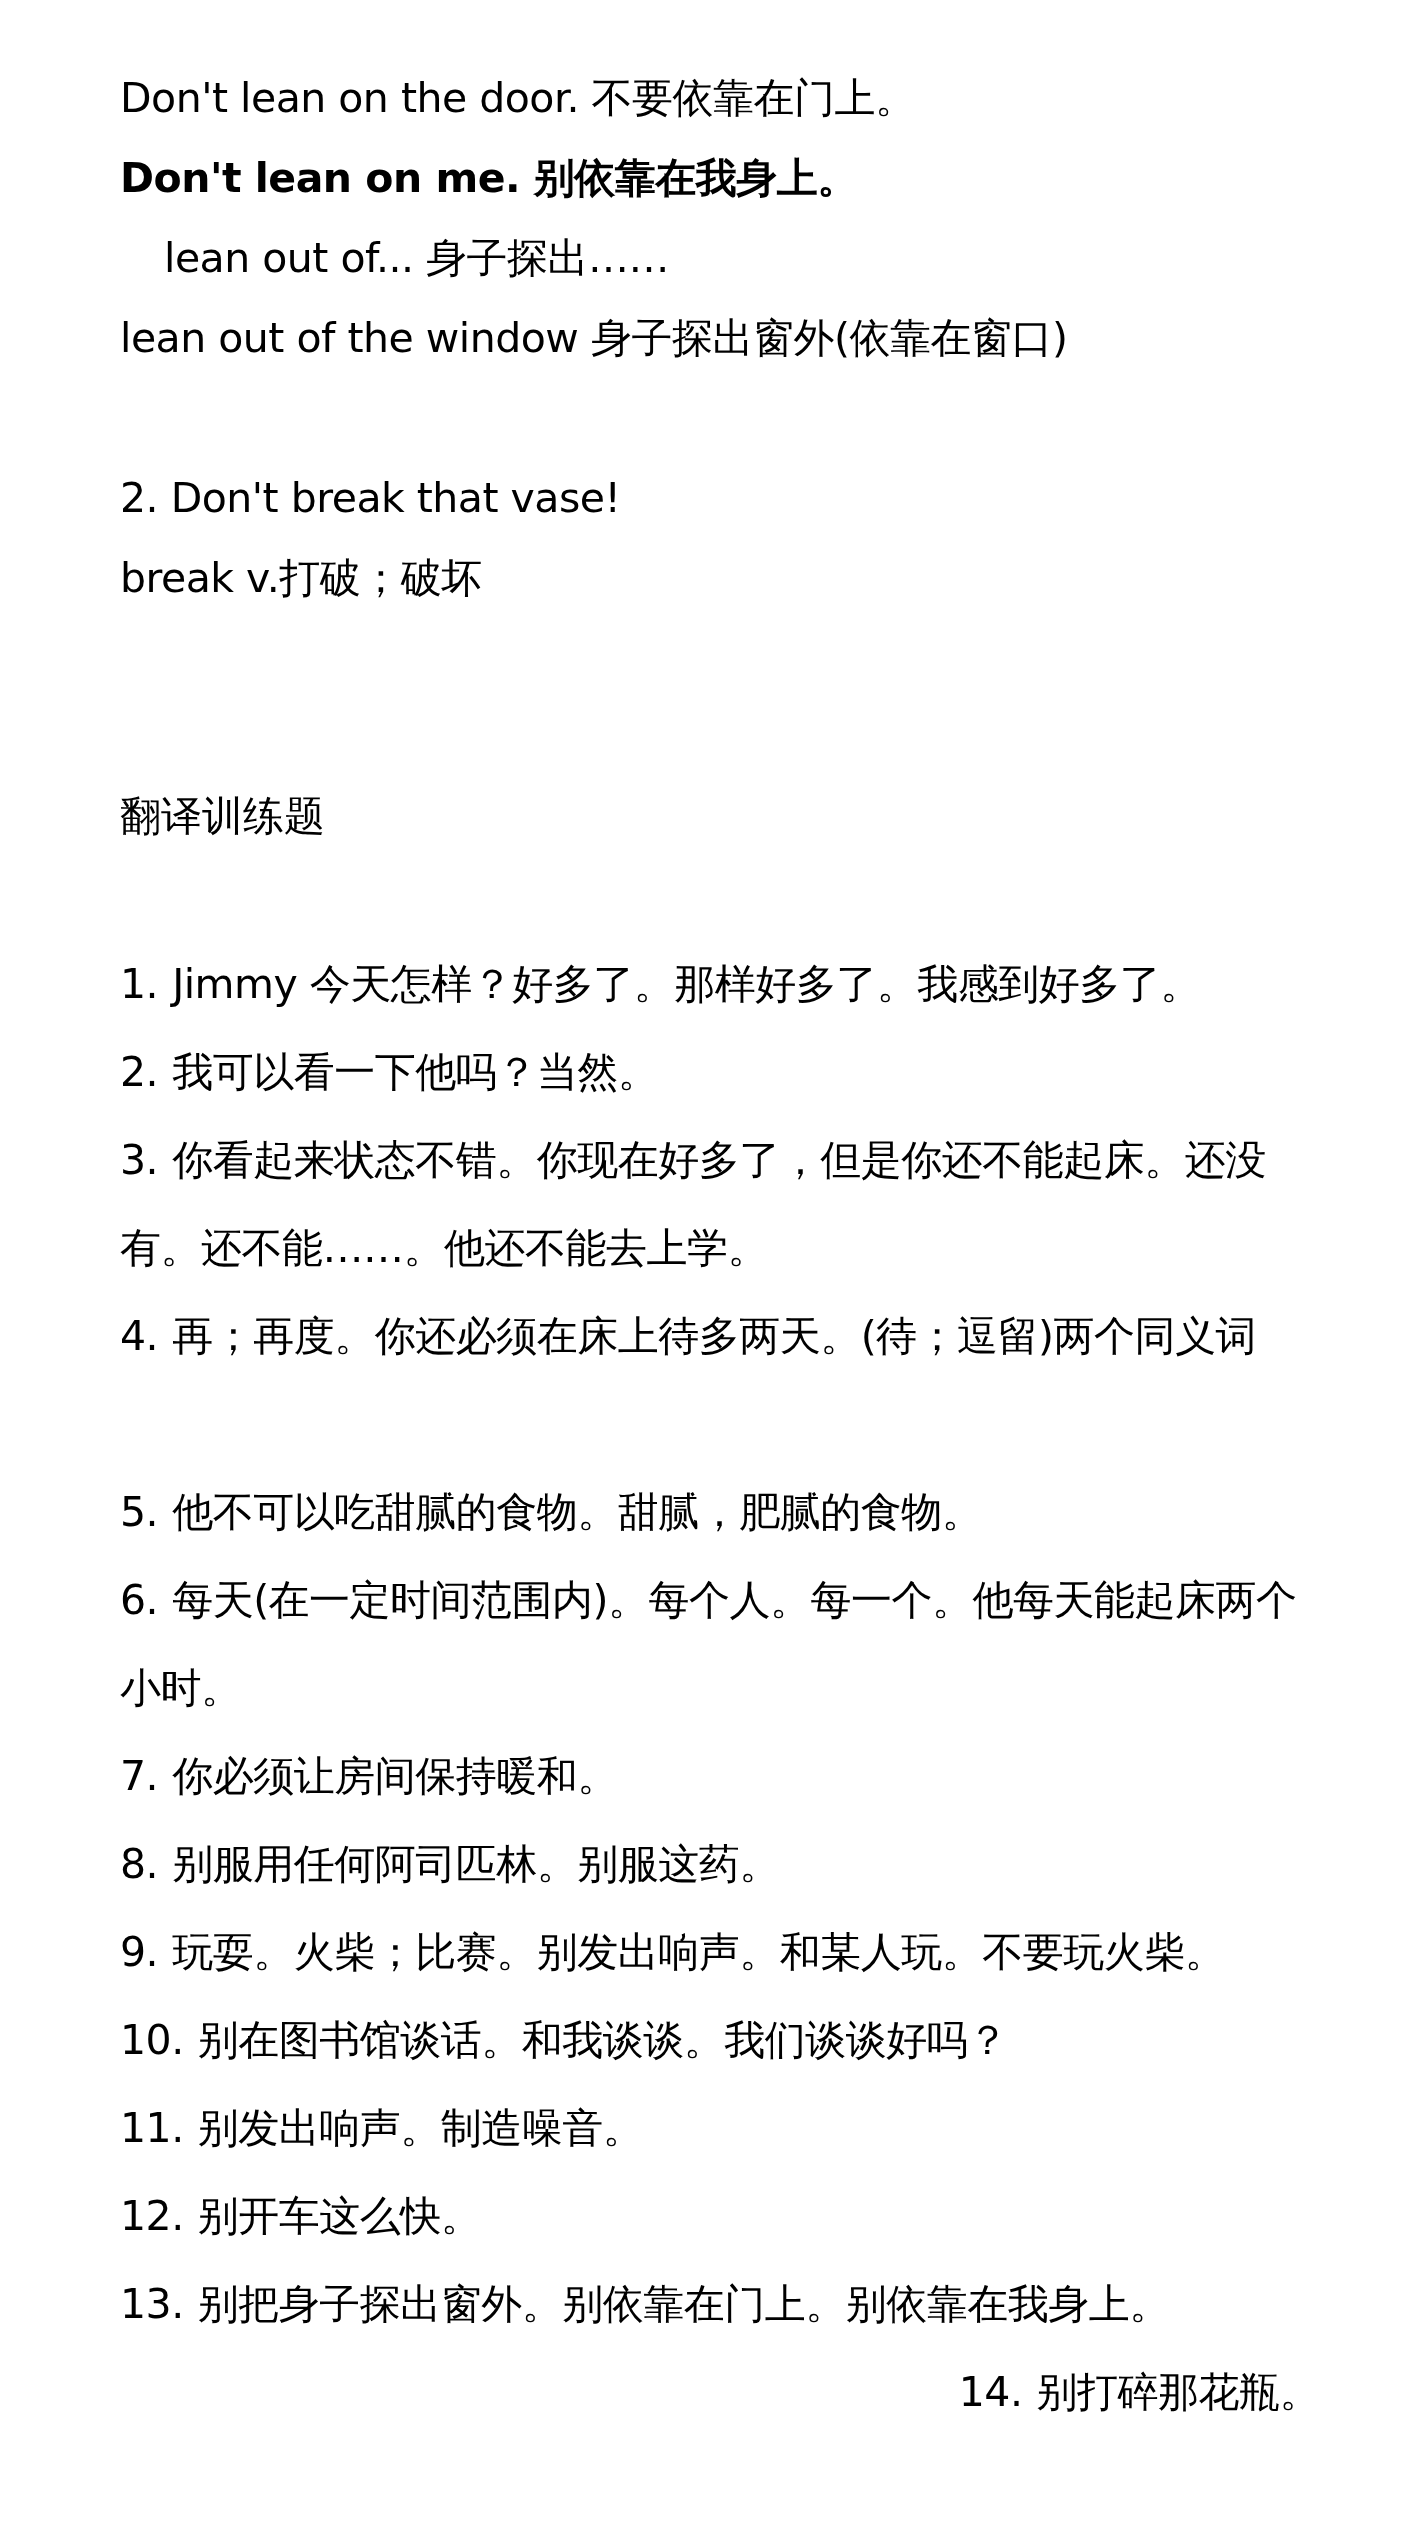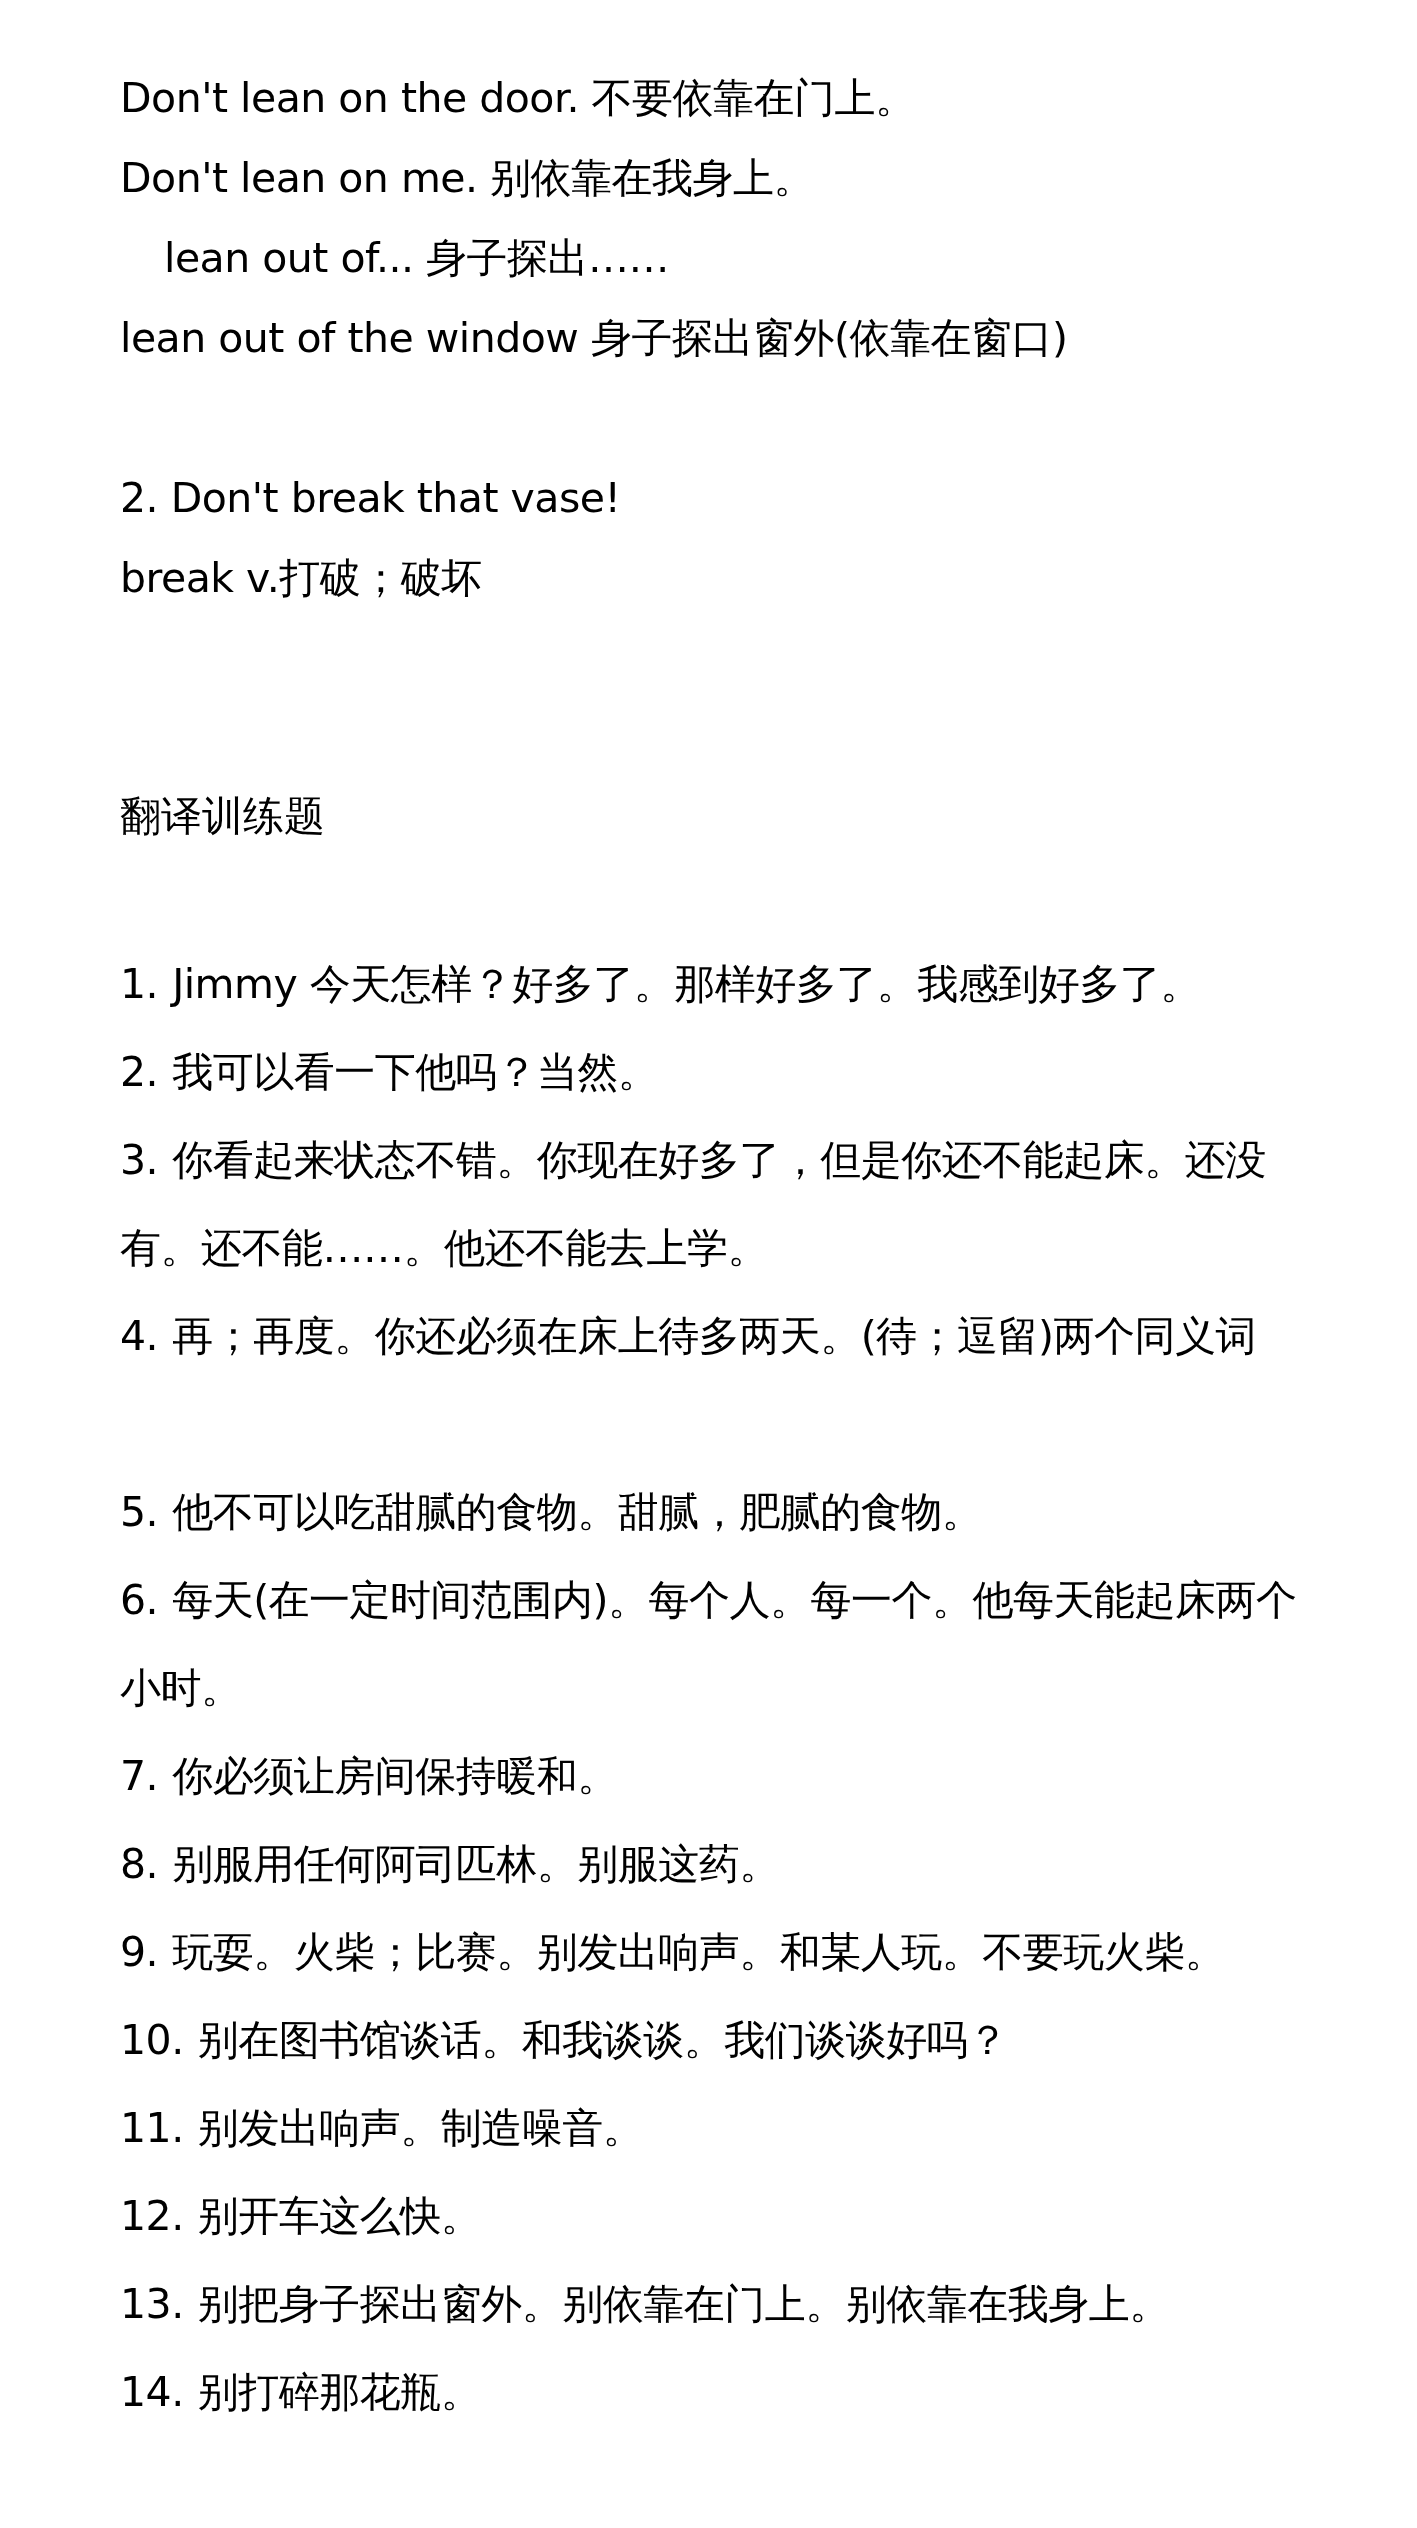--- a/index.html
+++ b/index.html
@@ -47,21 +47,21 @@
       letter-spacing: -0.5px;
     }
     .num { margin-right: 14px; }
   </style>
 </head>
 <body>
 
 <div class="page">
 
   <div class="line" style="top:78px;">Don't lean on the door.  不要依靠在门上。</div>
-  <div class="line" style="top:158px;">Don't lean on me.  别依靠在我身上。</div>
+  <div class="line" style="top:158px;font-weight:bold;">Don't lean on me.  别依靠在我身上。</div>
   <div class="line" style="top:238px;margin-left:44px;">lean out of...  身子探出……</div>
   <div class="line" style="top:318px;">lean out of the window  身子探出窗外(依靠在窗口)</div>
 
   <div class="line" style="top:478px;">2. Don't break that vase!</div>
   <div class="line" style="top:558px;">break v.打破；破坏</div>
 
   <div class="heading" style="top:796px;">翻译训练题</div>
 
   <div class="ex" style="top:940px;">
     <span class="num">1.</span><span>Jimmy 今天怎样？好多了。那样好多了。我感到好多了。</span>
@@ -95,17 +95,17 @@
   </div>
   <div class="ex" style="top:2084px;">
     <span class="num">11.</span><span>别发出响声。制造噪音。</span>
   </div>
   <div class="ex" style="top:2172px;">
     <span class="num">12.</span><span>别开车这么快。</span>
   </div>
   <div class="ex" style="top:2260px;">
     <span class="num">13.</span><span>别把身子探出窗外。别依靠在门上。别依靠在我身上。</span>
   </div>
-  <div class="ex" style="top:2348px;">
+  <div class="ex" style="top:2348px;text-align:right;">
     <span class="num">14.</span><span>别打碎那花瓶。</span>
   </div>
 
 </div>
 
 </body></html>

